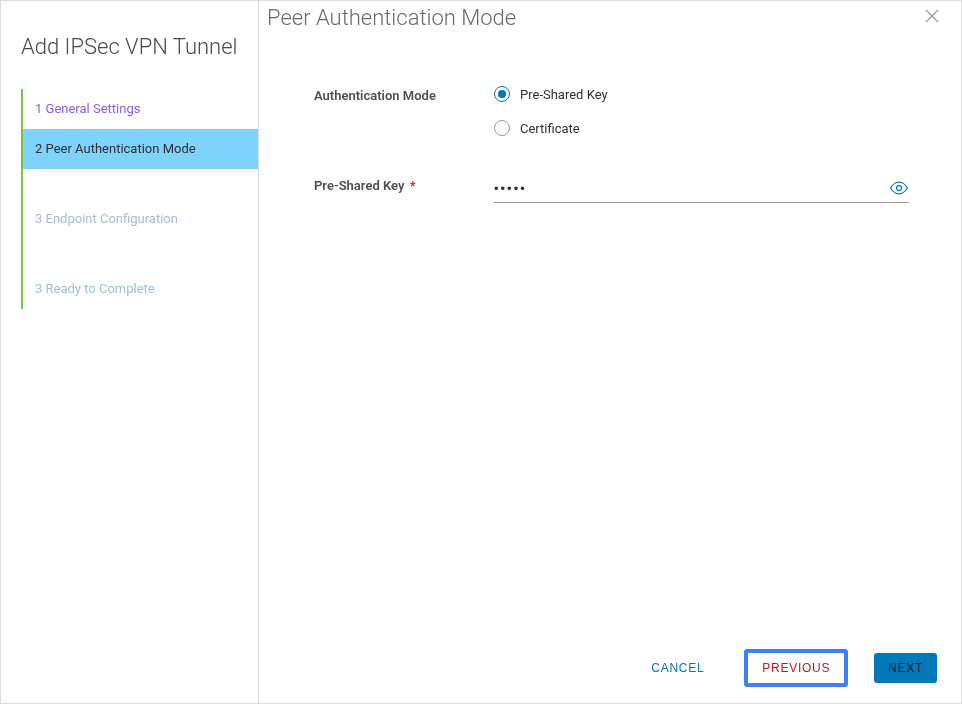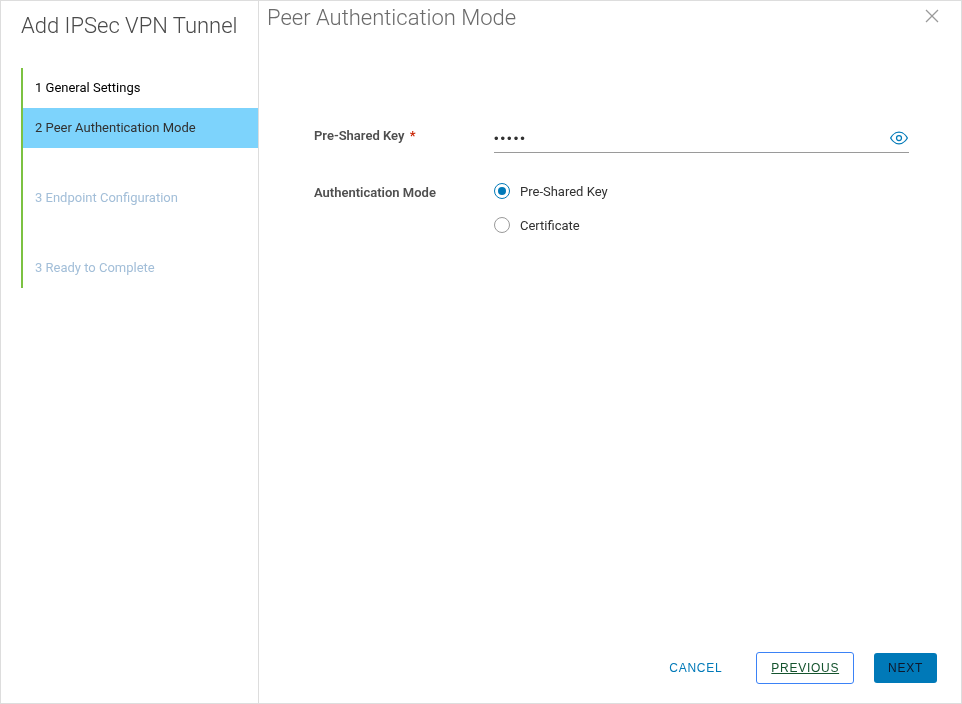--- a/index.html
+++ b/index.html
@@ -11,21 +11,21 @@
       position: relative;
       border: 1px solid #ddd;
     }
     .sidebar {
       position: absolute;
       left: 0;
       top: 0;
       width: 258px;
       height: 100%;
       border-right: 1px solid #ddd;
-      padding: 12px 0 0 0;
+      padding: 33px 0 0 0;
       background: #fff;
     }
     .sidebar-title {
       font-size: 22px;
       font-weight: 300;
       color: #4a4a4a;
       padding: 0 0 30px 20px;
     }
     .step-list {
       list-style: none;
@@ -33,21 +33,21 @@
       margin-left: 20px;
     }
     .step-item {
       height: 40px;
       line-height: 40px;
       padding-left: 12px;
       font-size: 13px;
       cursor: pointer;
     }
     .step-item.completed {
-      color: #000000;
+      color: #8b5cf6;
     }
     .step-item.active {
       background: #7dd3fc;
       color: #313131;
       font-weight: 400;
     }
     .step-item.disabled {
       color: #a2bed8;
       margin-top: 30px;
     }
@@ -147,43 +147,42 @@
     .eye-icon {
       color: #0079b8;
       width: 20px;
       height: 20px;
       cursor: pointer;
     }
     .footer {
       display: flex;
       justify-content: flex-end;
       align-items: center;
-      gap: 20px;
+      gap: 26px;
       padding: 0 24px;
       height: 70px;
     }
     .btn {
       font-size: 12px;
       letter-spacing: 0.06em;
       padding: 8px 14px;
       border-radius: 3px;
       cursor: pointer;
       text-transform: uppercase;
       font-weight: 500;
     }
     .btn-link {
       border: none;
       background: none;
       color: #0079b8;
     }
     .btn-outline {
-      border: 1px solid #3b82f6;
-      background: #fff;
-      color: #14532d;
-      text-decoration: underline;
+      border: 4px solid #3b82f6;
+      background: #fff;
+      color: #b91c1c;
     }
     .btn-primary {
       border: none;
       background: #0079b8;
       color: #0f172a;
     }
   </style>
 </head>
 <body>
 
@@ -202,55 +201,55 @@
     <div class="main-title">Peer Authentication Mode</div>
     <div class="close-x">
       <svg width="14" height="14" viewBox="0 0 14 14">
           <line x1="1" y1="1" x2="13" y2="13" stroke="#9a9a9a" stroke-width="1.2"></line>
           <line x1="13" y1="1" x2="1" y2="13" stroke="#9a9a9a" stroke-width="1.2"></line>
         </svg>
     </div>
   </div>
 
   <div class="form-body">
+    <div class="form-row tall">
+      <div class="form-label">Authentication Mode</div>
+      <div class="form-control">
+        <div class="radio-group">
+          <div class="radio-item">
+            <span class="radio-outer selected">
+                <span class="radio-inner"></span>
+              </span>
+            <span class="radio-label">Pre-Shared Key</span>
+          </div>
+          <div class="radio-item">
+            <span class="radio-outer"></span>
+            <span class="radio-label">Certificate</span>
+          </div>
+        </div>
+      </div>
+    </div>
+
     <div class="form-row" style="margin-top:40px;">
       <div class="form-label">
         <span>Pre-Shared Key</span>
         <span class="req">*</span>
       </div>
       <div class="form-control">
         <div class="input-row">
           <input type="text" value="•••••" style="">
           <span class="eye-icon">
             <svg width="20" height="20" viewBox="0 0 24 24" fill="none" stroke="#0079b8" stroke-width="1.5">
               <path d="M2 12s3.5-7 10-7 10 7 10 7-3.5 7-10 7S2 12 2 12z"></path>
               <circle cx="12" cy="12" r="3"></circle>
             </svg>
           </span>
         </div>
       </div>
     </div>
-
-    <div class="form-row tall">
-      <div class="form-label">Authentication Mode</div>
-      <div class="form-control">
-        <div class="radio-group">
-          <div class="radio-item">
-            <span class="radio-outer selected">
-                <span class="radio-inner"></span>
-              </span>
-            <span class="radio-label">Pre-Shared Key</span>
-          </div>
-          <div class="radio-item">
-            <span class="radio-outer"></span>
-            <span class="radio-label">Certificate</span>
-          </div>
-        </div>
-      </div>
-    </div>
   </div>
 
   <div class="footer">
     <button class="btn btn-link">Cancel</button>
     <button class="btn btn-outline">Previous</button>
     <button class="btn btn-primary">Next</button>
   </div>
 </div>
 
 </body></html>

